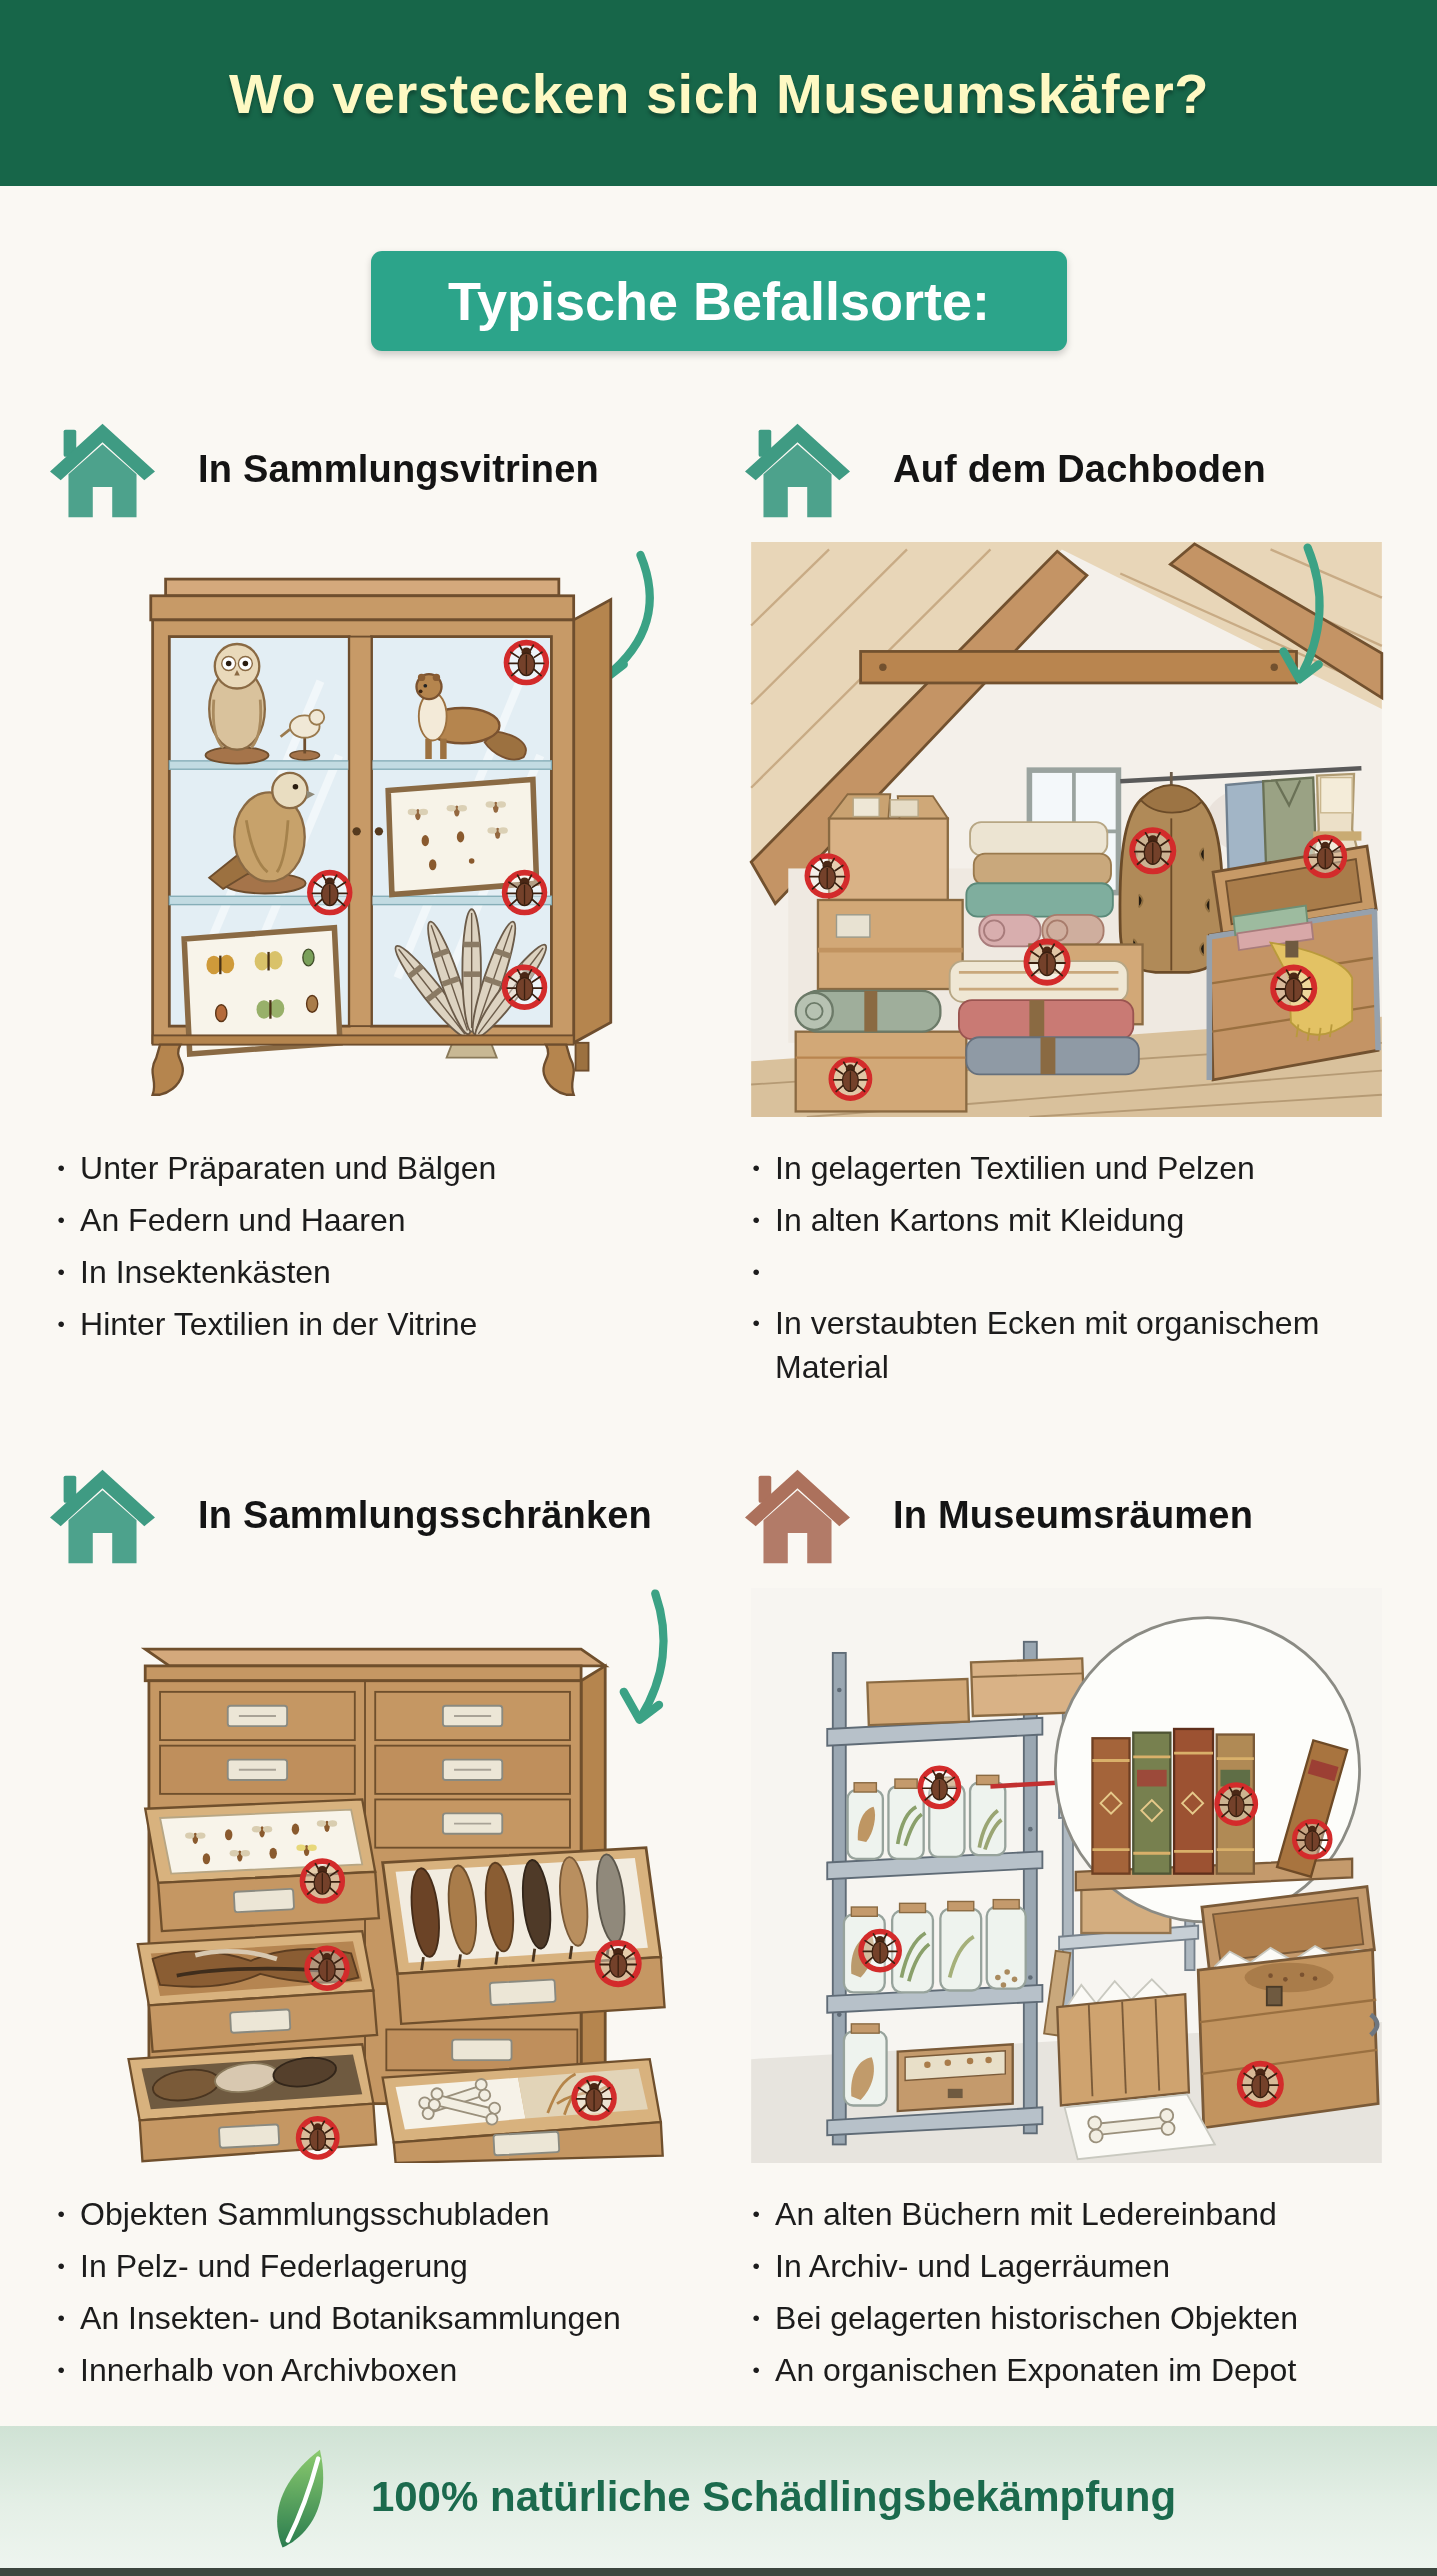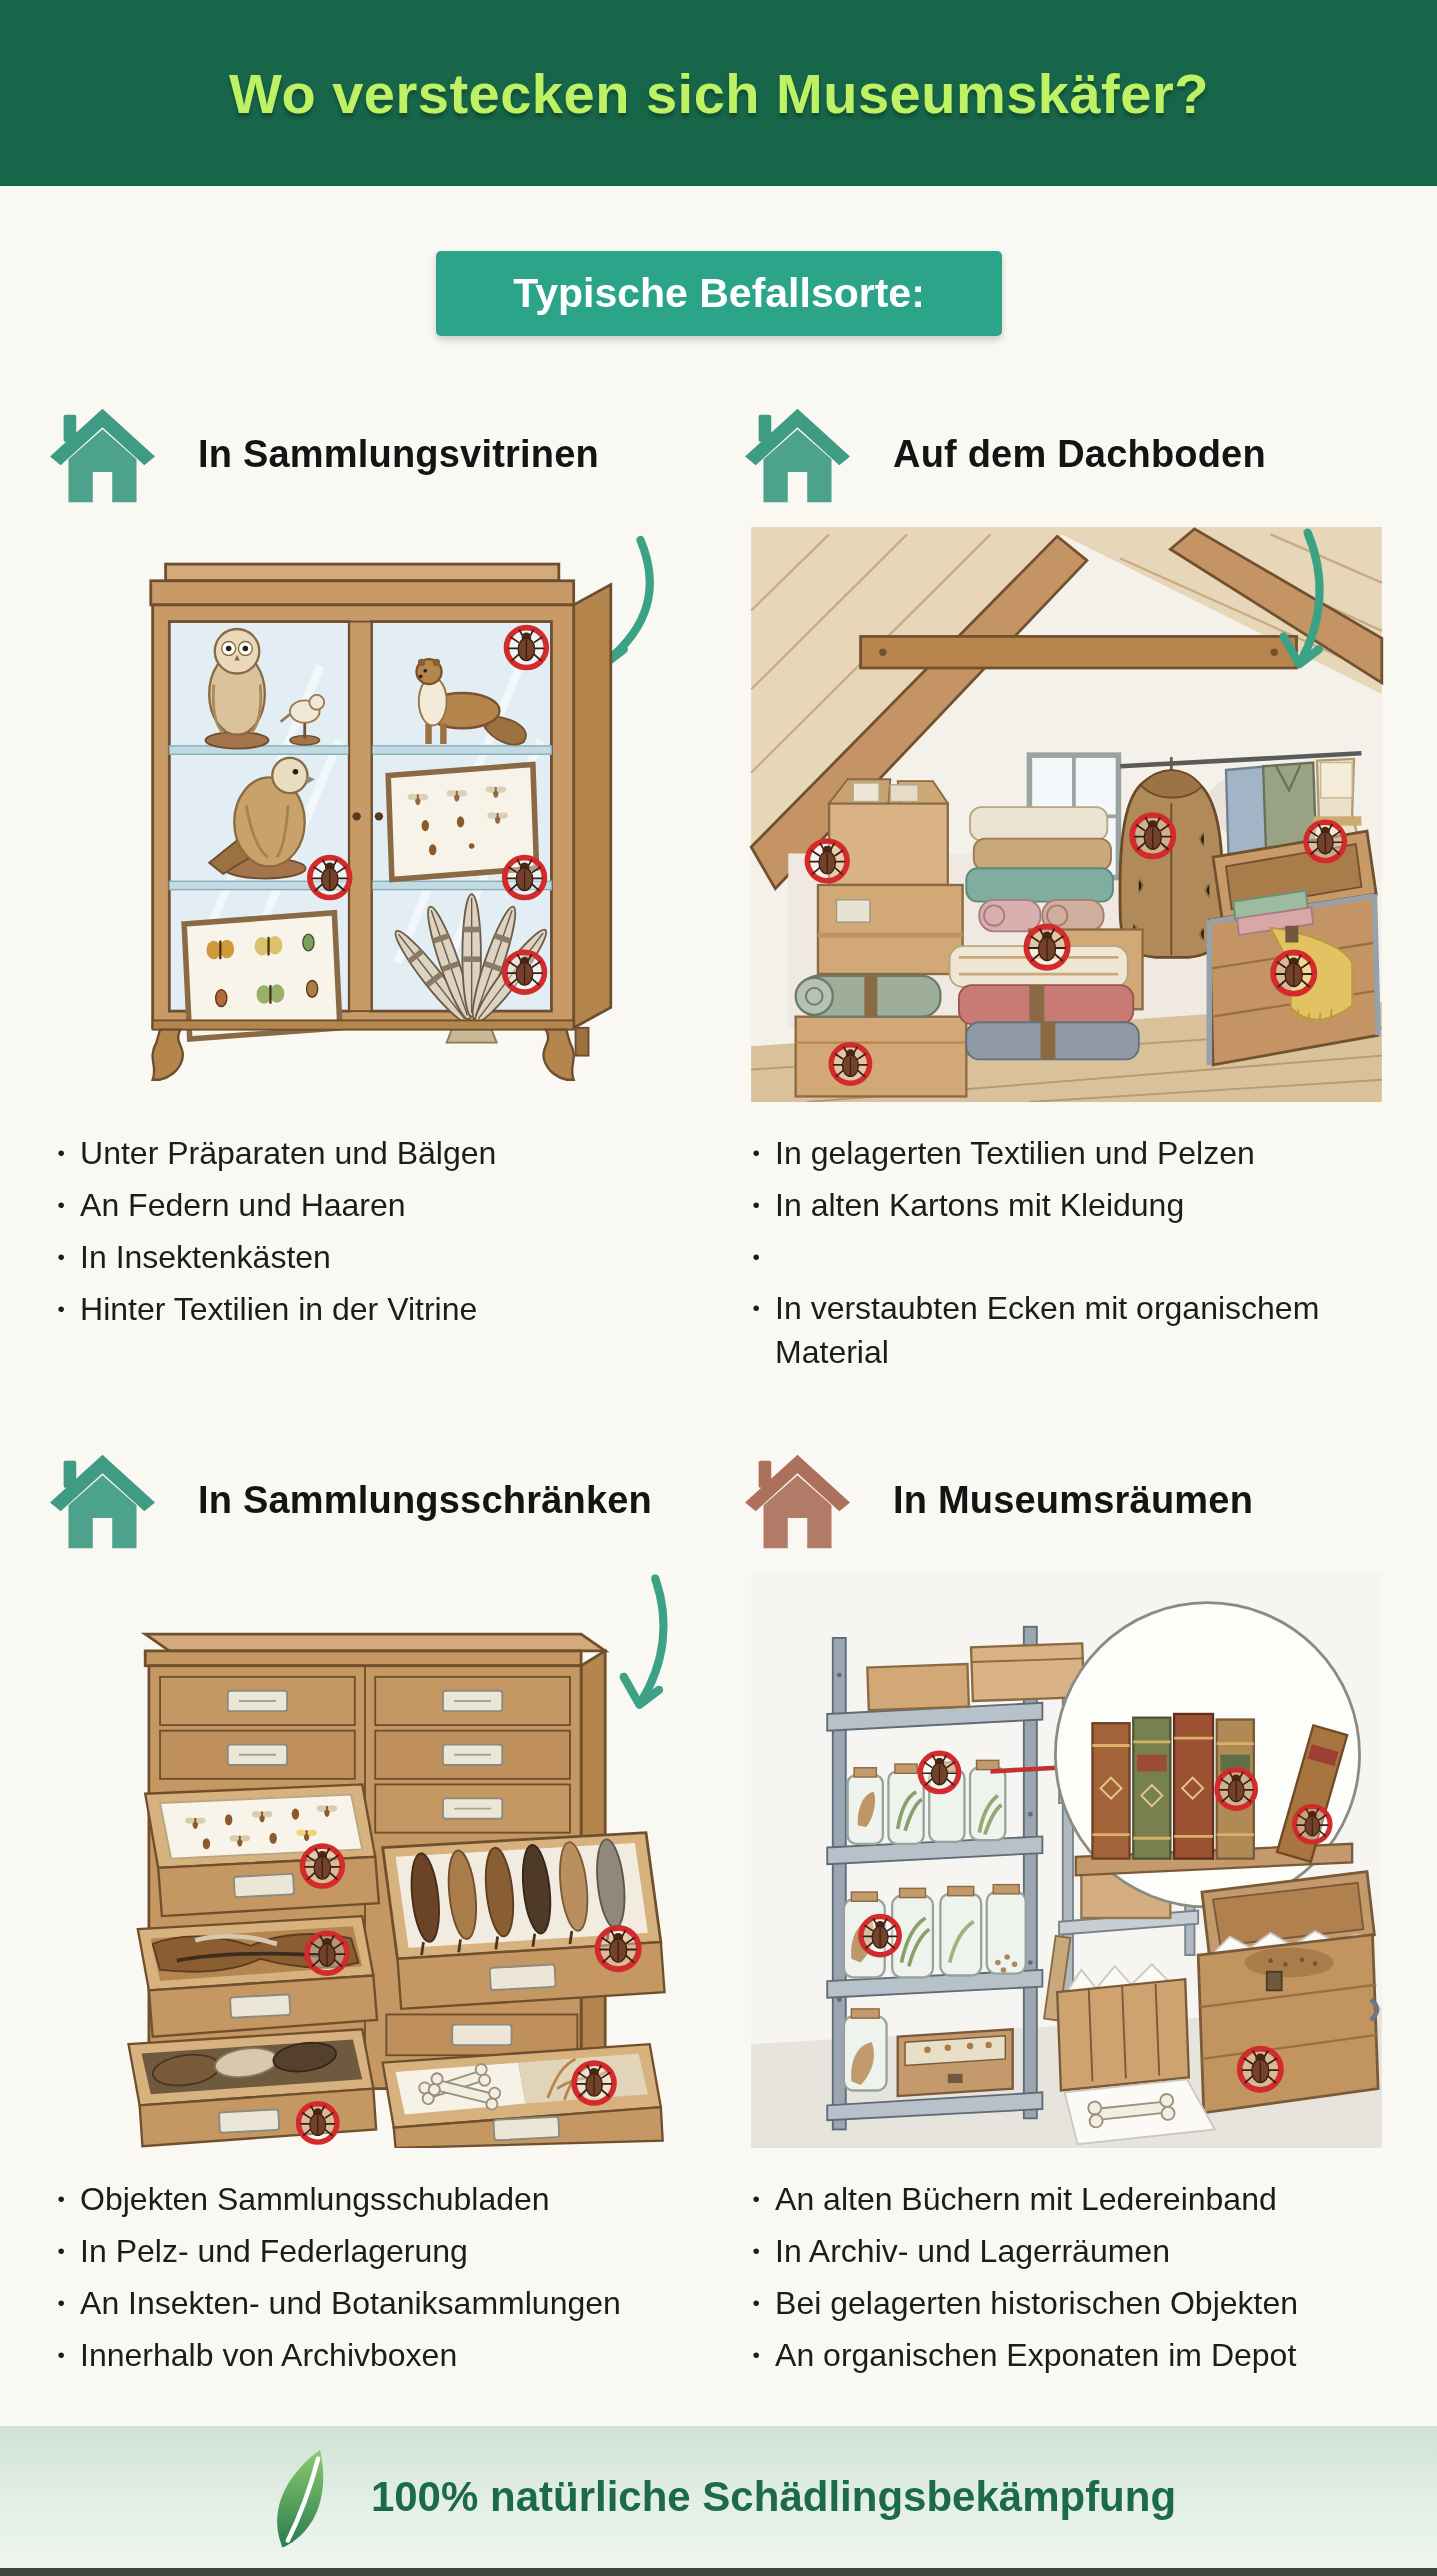--- a/index.html
+++ b/index.html
@@ -1,25 +1,25 @@
 <!DOCTYPE html>
 <html><head>
 <meta charset="utf-8">
 <style>
   html,body{margin:0;padding:0;}
   body{width:1438px;font-family:"Liberation Sans", sans-serif;}
   .page{width:1438px;height:2576px;background:#faf8f3;display:flex;flex-direction:column;overflow:hidden;position:relative;}
 
   
   .header{height:186px;background:#176649;display:flex;align-items:center;justify-content:center;flex:0 0 auto;}
-  .header h1{margin:17px;color:#bef264;font-size:56px;font-weight:700;letter-spacing:0.5px;text-shadow:0 3.8px 3.8px rgba(0,0,0,.28);}
+  .header h1{margin:17px;color:#fef9c3;font-size:56px;font-weight:700;letter-spacing:0.5px;text-shadow:0 3.8px 3.8px rgba(0,0,0,.28);}
 
   
   .badge-row{display:flex;justify-content:center;margin-top:65px;flex:0 0 auto;}
-  .badge{background:#2ca48a;color:#fff;font-size:41px;font-weight:700;padding:19px 77px;border-radius:5px;box-shadow:0 3.8px 7.7px rgba(0,0,0,.18);}
+  .badge{background:#2ca48a;color:#fff;font-size:54px;font-weight:700;padding:19px 77px;border-radius:11px;box-shadow:0 3.8px 7.7px rgba(0,0,0,.18);}
 
   
   .grid{display:grid;grid-template-columns:1fr 1fr;column-gap:40px;padding:0 44px;align-items:start;}
   .section{display:flex;flex-direction:column;}
   .sec-header{display:flex;align-items:center;gap:37px;margin-top:59px;height:119px;}
   .house{width:117px;height:109px;flex:0 0 auto;}
   .house-teal{color:#3f9b83;}
   .house-brown{color:#ac715c;}
   .sec-title{font-size:38px;font-weight:700;color:#141414;letter-spacing:0.2px;}
 

